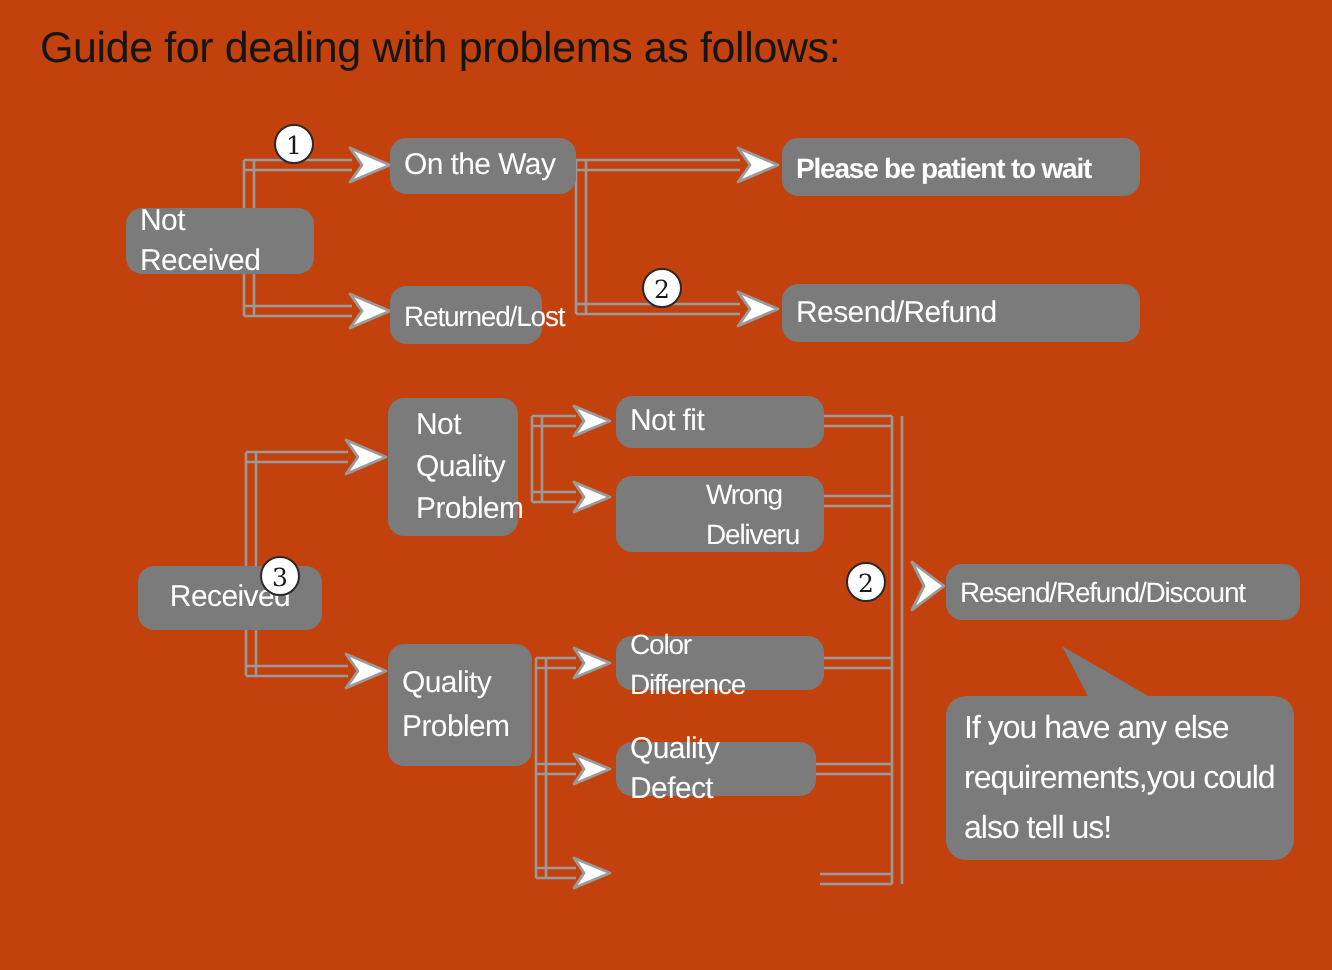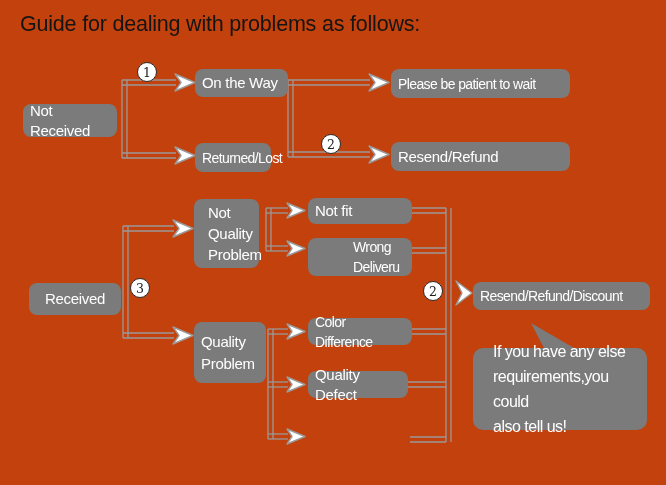--- a/index.html
+++ b/index.html
@@ -11,24 +11,24 @@
     position:absolute; left:20px; top:12px;
     font-size:21.5px; color:#151515; letter-spacing:-0.2px; font-weight:400;
   }
   .node {
     position:absolute; background:#7b7b7b; color:#ffffff;
     border-radius:8px; box-sizing:border-box;
     display:flex; align-items:center; justify-content:flex-start;
     padding:0 7px; font-size:15px; letter-spacing:-0.3px;
     line-height:20px; white-space:pre-line;
   }
-  .node.center { justify-content:center; padding:0 7px; }
+  .node.center { justify-content:center; padding:0 7px;margin-left:40px; }
   .node.tight  { font-size:14px; letter-spacing:-0.6px; }
   .node.bubble { border-radius:10px; line-height:25px; font-size:16px;
-                 letter-spacing:-0.5px; padding:4px 20px; }
+                 letter-spacing:-0.5px; padding:4px 9px; }
   .num {
     position:absolute; width:20px; height:20px; box-sizing:border-box;
     border:1.6px solid #2a2a2a; border-radius:50%; background:#ffffff;
     display:flex; align-items:center; justify-content:center;
     font-family:"DejaVu Serif", serif; font-size:12.5px; color:#1a1a1a;
   }
   svg.wires { position:absolute; left:0; top:0; }
   svg.wires line { stroke:#9a9a9a; stroke-width:1.3; }
   svg.wires polygon.head { fill:#ffffff; stroke:#9a9a9a; stroke-width:1.4; stroke-linejoin:round; }
   svg.wires polygon.tail { fill:#7b7b7b; stroke:none; }
@@ -109,21 +109,21 @@
   <div class="title">Guide for dealing with problems as follows:</div>
 
   <div class="node center" style="left:23px;top:104px;width:94px;height:33px;">Not Received</div>
 
   <div class="num" style="left:137px;top:62px;">1</div>
 
   <div class="node" style="left:195px;top:69px;width:93px;height:28px;">On the Way</div>
 
   <div class="node tight" style="left:195px;top:143px;width:76px;height:29px;">Returned/Lost</div>
 
-  <div class="node tight" style="left:391px;top:69px;width:179px;height:29px;">Please be patient to wait</div>
+  <div class="node tight" style="left:391px;top:69px;width:179px;height:29px;font-weight:bold;">Please be patient to wait</div>
 
   <div class="num" style="left:321px;top:134px;">2</div>
 
   <div class="node" style="left:391px;top:142px;width:179px;height:29px;">Resend/Refund</div>
 
   <div class="node center" style="left:29px;top:283px;width:92px;height:32px;">Received</div>
 
   <div class="num" style="left:130px;top:278px;">3</div>
 
   <div class="node" style="left:194px;top:199px;width:65px;height:69px;line-height:21px;padding-left:14px;">Not

